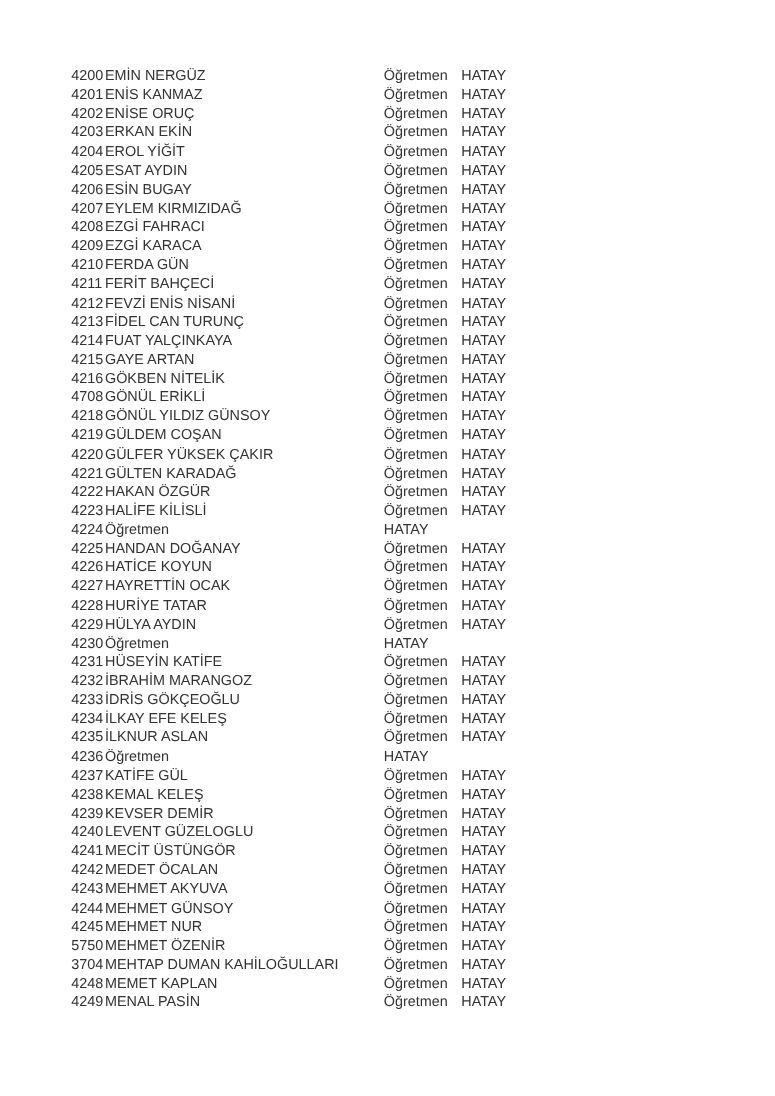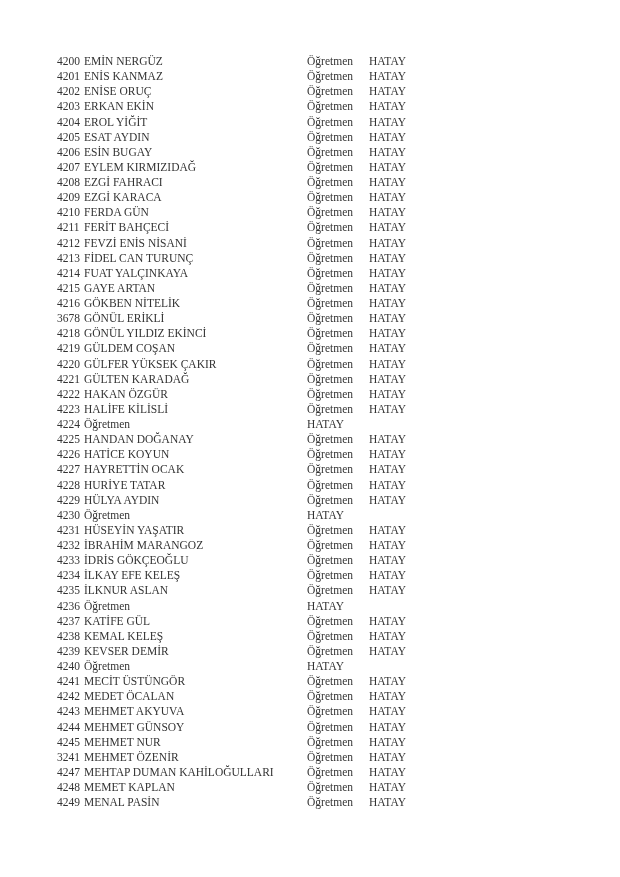--- a/index.html
+++ b/index.html
@@ -6,21 +6,21 @@
     margin: 0;
     padding: 0;
     background: #ffffff;
   }
   .page {
     position: relative;
     width: 620px;
     height: 877px;
     background: #ffffff;
     overflow: hidden;
-    font-family: Liberation Serif, serif;
+    font-family: Liberation Sans, sans-serif;
   }
   .list {
     position: absolute;
     top: 54px;
     left: 0;
     width: 620px;
   }
   .row {
     display: grid;
     grid-template-columns: 27px 223px 62px auto;
@@ -154,29 +154,29 @@
   </div>
 
   <div class="row">
     <span>4216</span>
     <span>GÖKBEN NİTELİK</span>
     <span>Öğretmen</span>
     <span>HATAY</span>
   </div>
 
   <div class="row">
-    <span>3678</span>
+    <span>4708</span>
     <span>GÖNÜL ERİKLİ</span>
     <span>Öğretmen</span>
     <span>HATAY</span>
   </div>
 
   <div class="row">
     <span>4218</span>
-    <span>GÖNÜL YILDIZ EKİNCİ</span>
+    <span>GÖNÜL YILDIZ GÜNSOY</span>
     <span>Öğretmen</span>
     <span>HATAY</span>
   </div>
 
   <div class="row">
     <span>4219</span>
     <span>GÜLDEM COŞAN</span>
     <span>Öğretmen</span>
     <span>HATAY</span>
   </div>
@@ -251,21 +251,21 @@
   </div>
 
   <div class="row">
     <span>4230</span>
     <span>Öğretmen</span>
     <span>HATAY</span>
   </div>
 
   <div class="row">
     <span>4231</span>
-    <span>HÜSEYİN YAŞATIR</span>
+    <span>HÜSEYİN KATİFE</span>
     <span>Öğretmen</span>
     <span>HATAY</span>
   </div>
 
   <div class="row">
     <span>4232</span>
     <span>İBRAHİM MARANGOZ</span>
     <span>Öğretmen</span>
     <span>HATAY</span>
   </div>
@@ -313,20 +313,21 @@
 
   <div class="row">
     <span>4239</span>
     <span>KEVSER DEMİR</span>
     <span>Öğretmen</span>
     <span>HATAY</span>
   </div>
 
   <div class="row">
     <span>4240</span>
+    <span>LEVENT GÜZELOGLU</span>
     <span>Öğretmen</span>
     <span>HATAY</span>
   </div>
 
   <div class="row">
     <span>4241</span>
     <span>MECİT ÜSTÜNGÖR</span>
     <span>Öğretmen</span>
     <span>HATAY</span>
   </div>
@@ -353,28 +354,28 @@
   </div>
 
   <div class="row">
     <span>4245</span>
     <span>MEHMET NUR</span>
     <span>Öğretmen</span>
     <span>HATAY</span>
   </div>
 
   <div class="row">
-    <span>3241</span>
+    <span>5750</span>
     <span>MEHMET ÖZENİR</span>
     <span>Öğretmen</span>
     <span>HATAY</span>
   </div>
 
   <div class="row">
-    <span>4247</span>
+    <span>3704</span>
     <span>MEHTAP DUMAN KAHİLOĞULLARI</span>
     <span>Öğretmen</span>
     <span>HATAY</span>
   </div>
 
   <div class="row">
     <span>4248</span>
     <span>MEMET KAPLAN</span>
     <span>Öğretmen</span>
     <span>HATAY</span>

